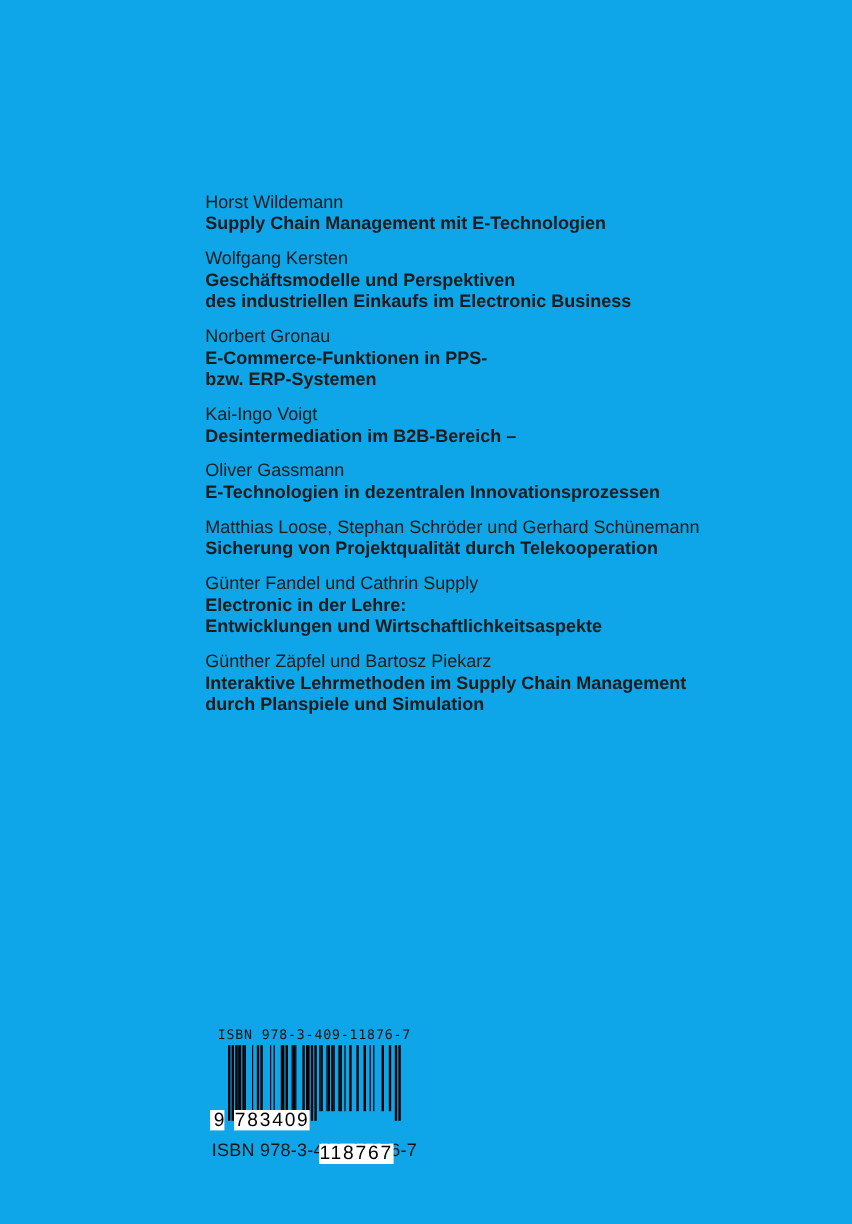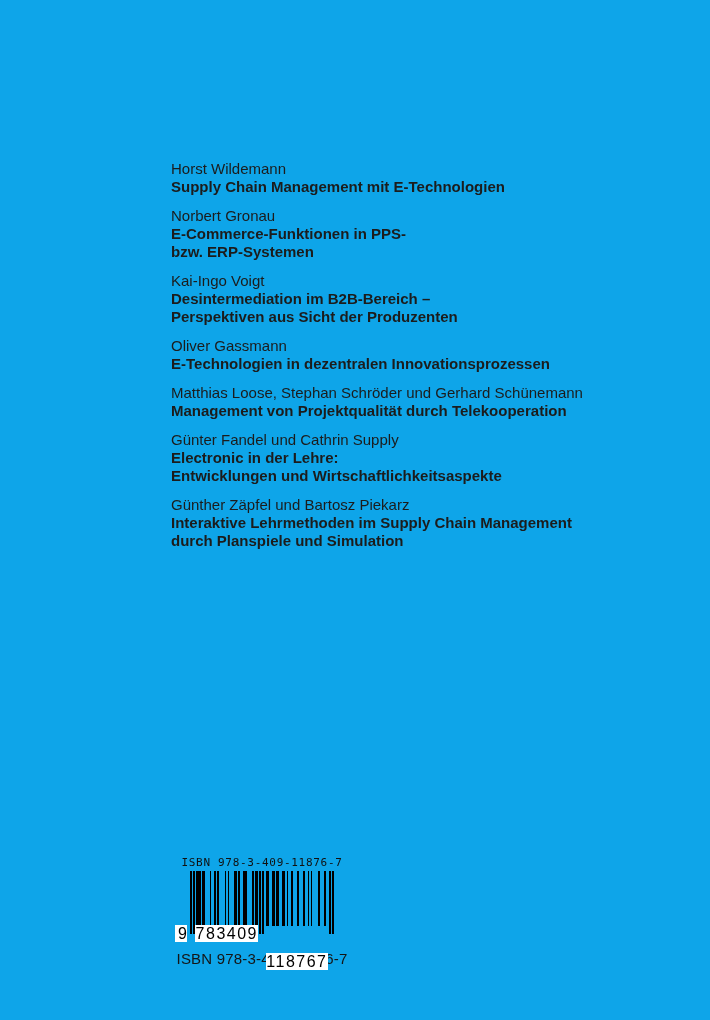--- a/index.html
+++ b/index.html
@@ -90,36 +90,40 @@
 <body>
 
 <div class="page">
 
   <main class="toc" id="toc">
       <div class="entry">
         <div class="author">Horst Wildemann</div>
         <div class="title">Supply Chain Management mit E-Technologien</div>
       </div>
       <div class="entry">
+        <div class="author">Wolfgang Kersten</div>
+        <div class="title">Geschäftsmodelle und Perspektiven</div>
+        <div class="title">des industriellen Einkaufs im Electronic Business</div>
+      </div>
+      <div class="entry">
         <div class="author">Norbert Gronau</div>
         <div class="title">E-Commerce-Funktionen in PPS-</div>
         <div class="title">bzw. ERP-Systemen</div>
       </div>
       <div class="entry">
         <div class="author">Kai-Ingo Voigt</div>
         <div class="title">Desintermediation im B2B-Bereich –</div>
-        <div class="title">Perspektiven aus Sicht der Produzenten</div>
       </div>
       <div class="entry">
         <div class="author">Oliver Gassmann</div>
         <div class="title">E-Technologien in dezentralen Innovationsprozessen</div>
       </div>
       <div class="entry">
         <div class="author">Matthias Loose, Stephan Schröder und Gerhard Schünemann</div>
-        <div class="title">Management von Projektqualität durch Telekooperation</div>
+        <div class="title">Sicherung von Projektqualität durch Telekooperation</div>
       </div>
       <div class="entry">
         <div class="author">Günter Fandel und Cathrin Supply</div>
         <div class="title">Electronic in der Lehre:</div>
         <div class="title">Entwicklungen und Wirtschaftlichkeitsaspekte</div>
       </div>
       <div class="entry">
         <div class="author">Günther Zäpfel und Bartosz Piekarz</div>
         <div class="title">Interaktive Lehrmethoden im Supply Chain Management</div>
         <div class="title">durch Planspiele und Simulation</div>

